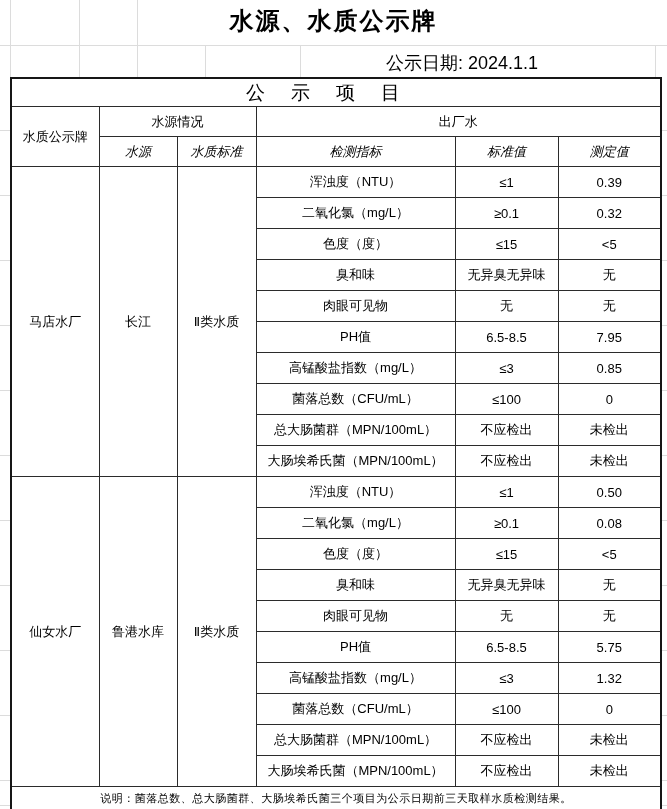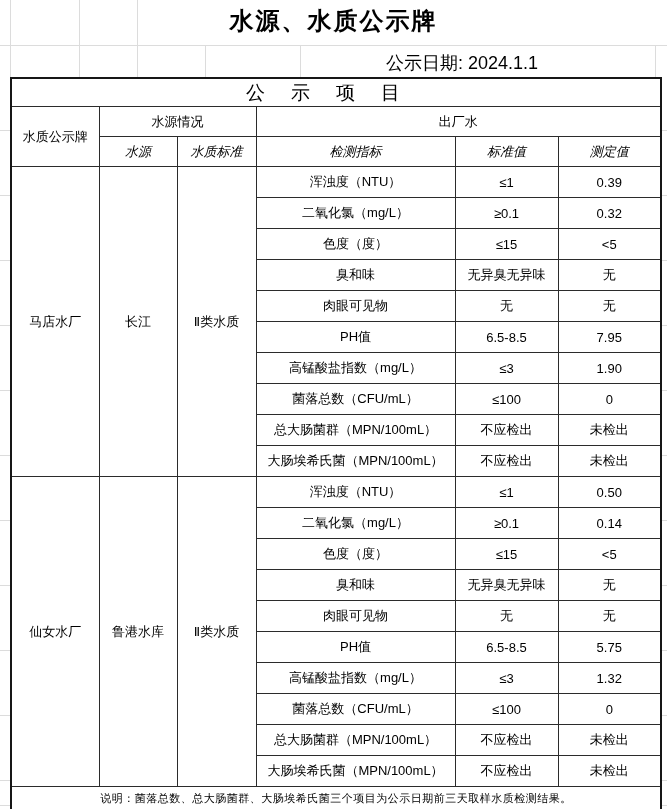--- a/index.html
+++ b/index.html
@@ -115,21 +115,21 @@
     <td>无</td>
   </tr>
   <tr class="dr">
     <td>PH值</td>
     <td>6.5-8.5</td>
     <td>7.95</td>
   </tr>
   <tr class="dr">
     <td>高锰酸盐指数（mg/L）</td>
     <td>≤3</td>
-    <td>1.90</td>
+    <td>0.85</td>
   </tr>
   <tr class="dr">
     <td>菌落总数（CFU/mL）</td>
     <td>≤100</td>
     <td>0</td>
   </tr>
   <tr class="dr">
     <td>总大肠菌群（MPN/100mL）</td>
     <td>不应检出</td>
     <td>未检出</td>
@@ -144,21 +144,21 @@
     <td rowspan="10">仙女水厂</td>
     <td rowspan="10">鲁港水库</td>
     <td rowspan="10">Ⅱ类水质</td>
     <td>浑浊度（NTU）</td>
     <td>≤1</td>
     <td>0.50</td>
   </tr>
   <tr class="dr">
     <td>二氧化氯（mg/L）</td>
     <td>≥0.1</td>
-    <td>0.14</td>
+    <td>0.08</td>
   </tr>
   <tr class="dr">
     <td>色度（度）</td>
     <td>≤15</td>
     <td>&lt;5</td>
   </tr>
   <tr class="dr">
     <td>臭和味</td>
     <td>无异臭无异味</td>
     <td>无</td>

